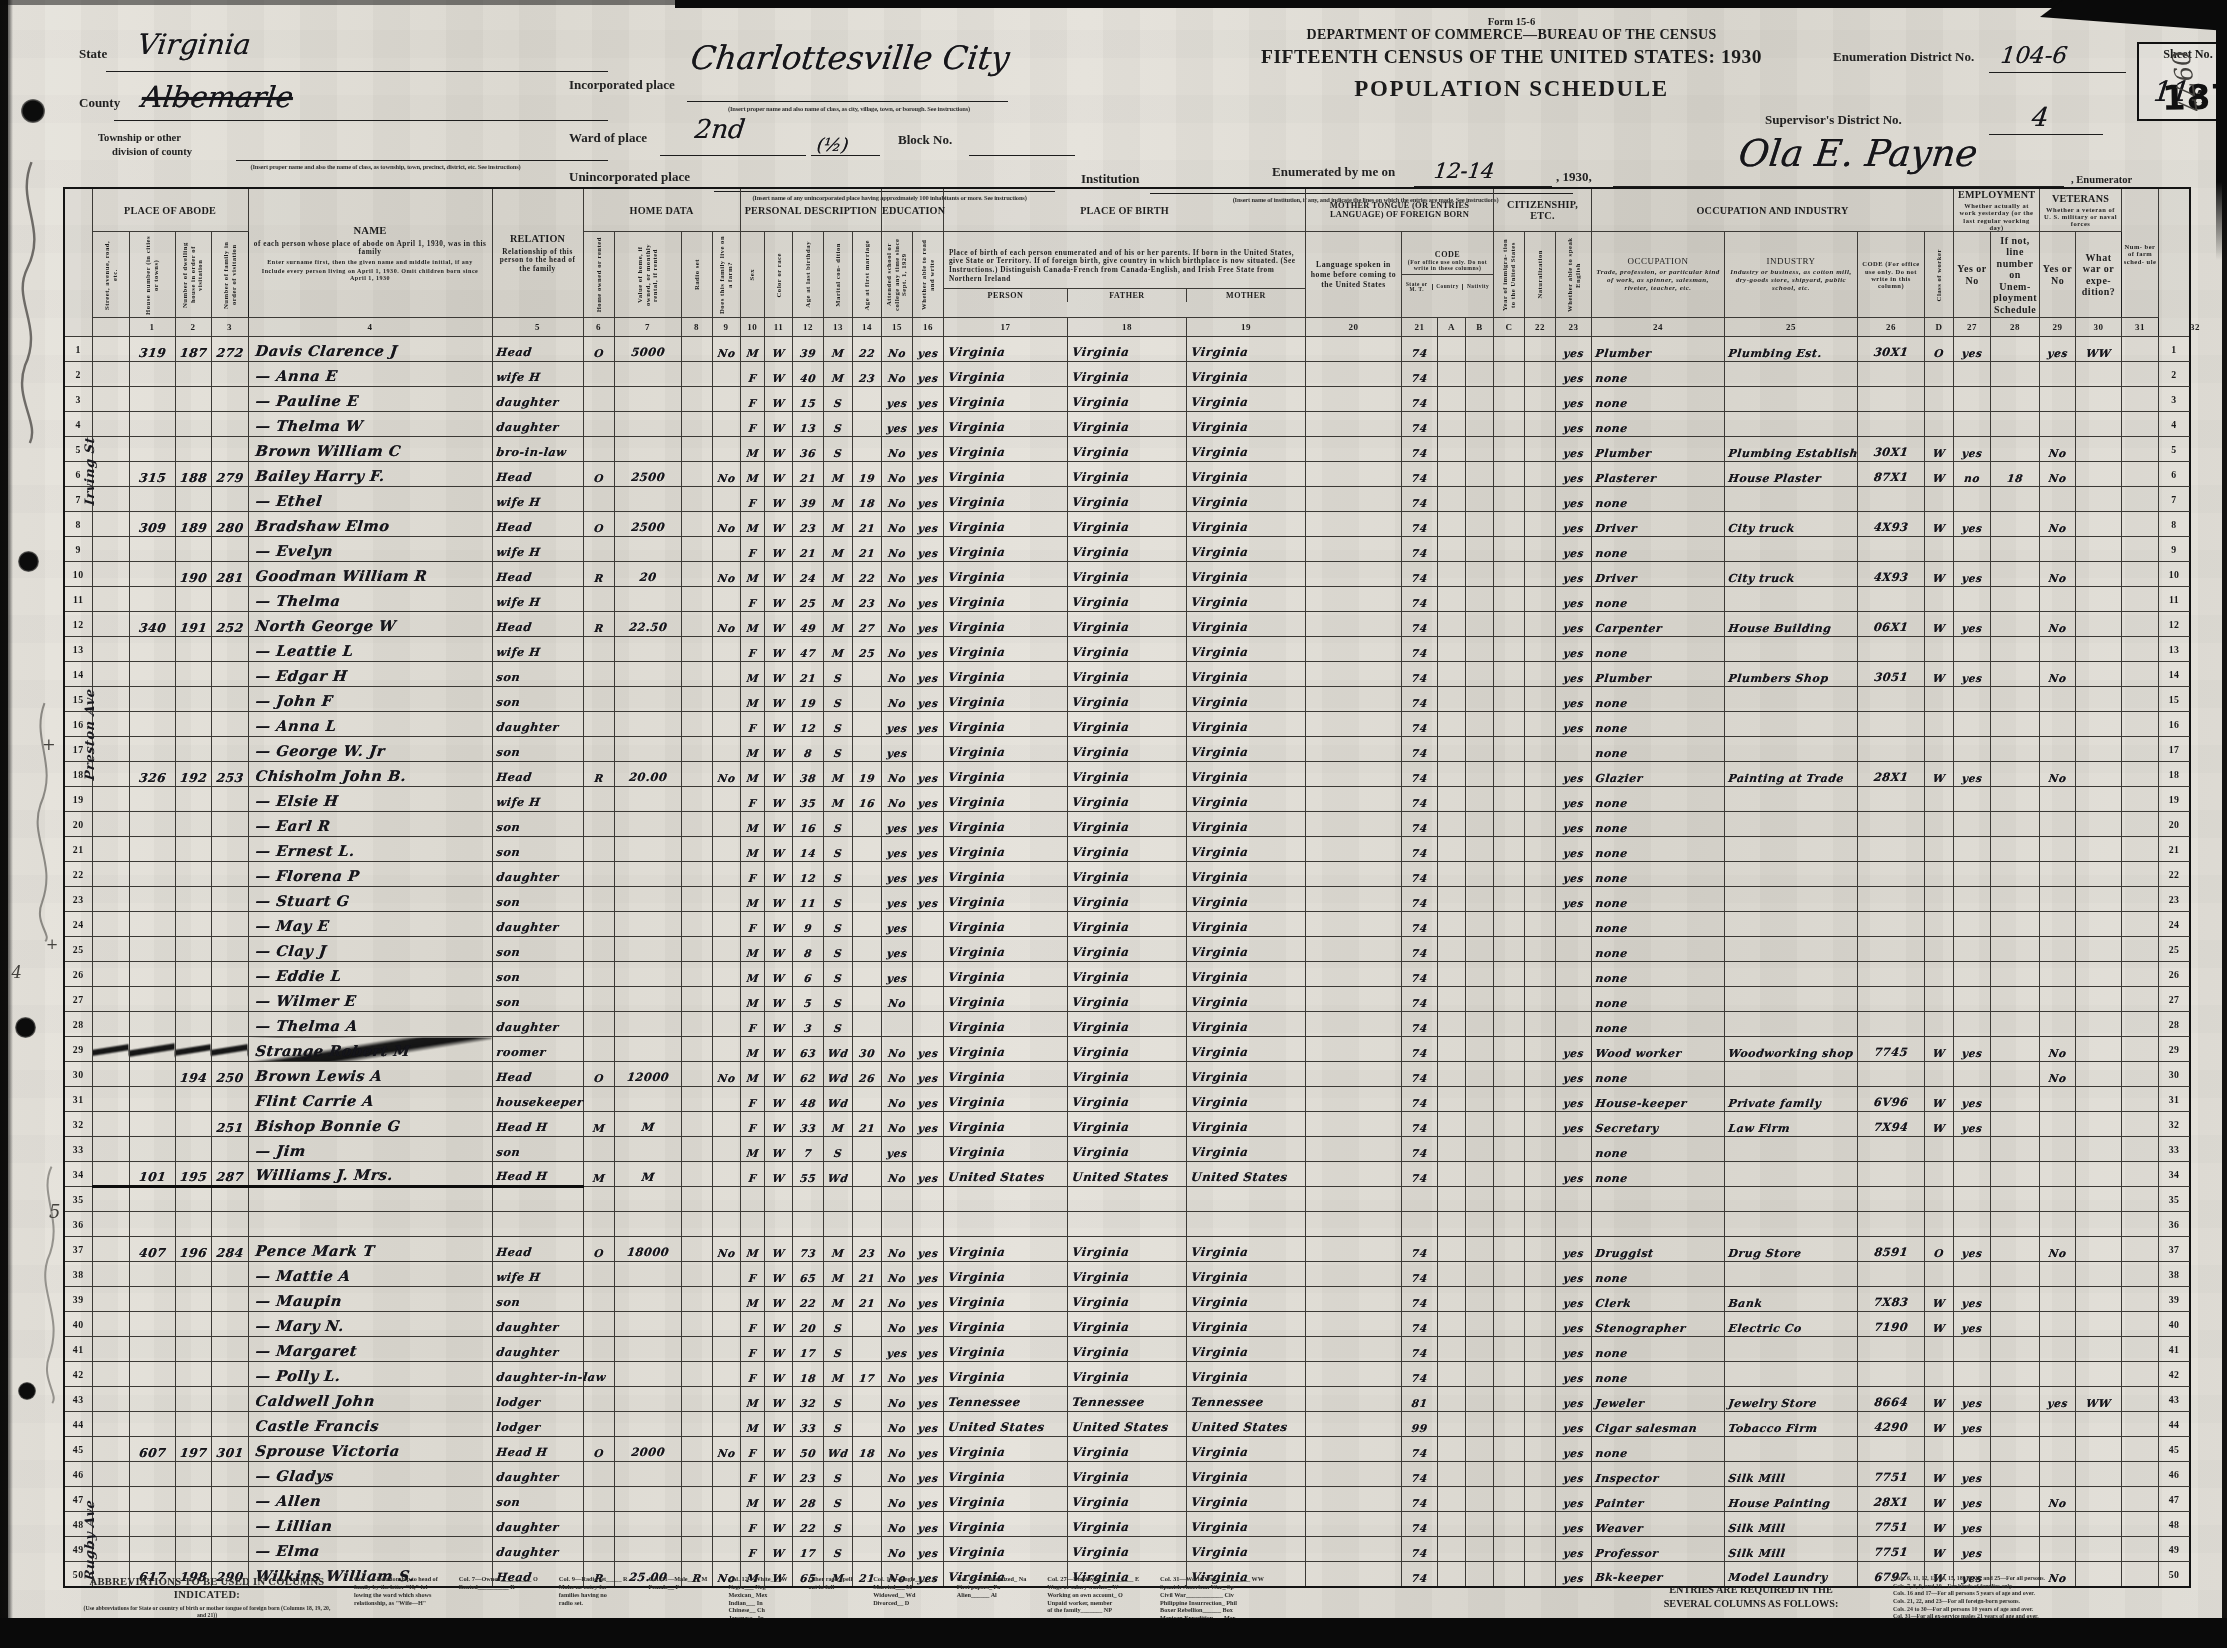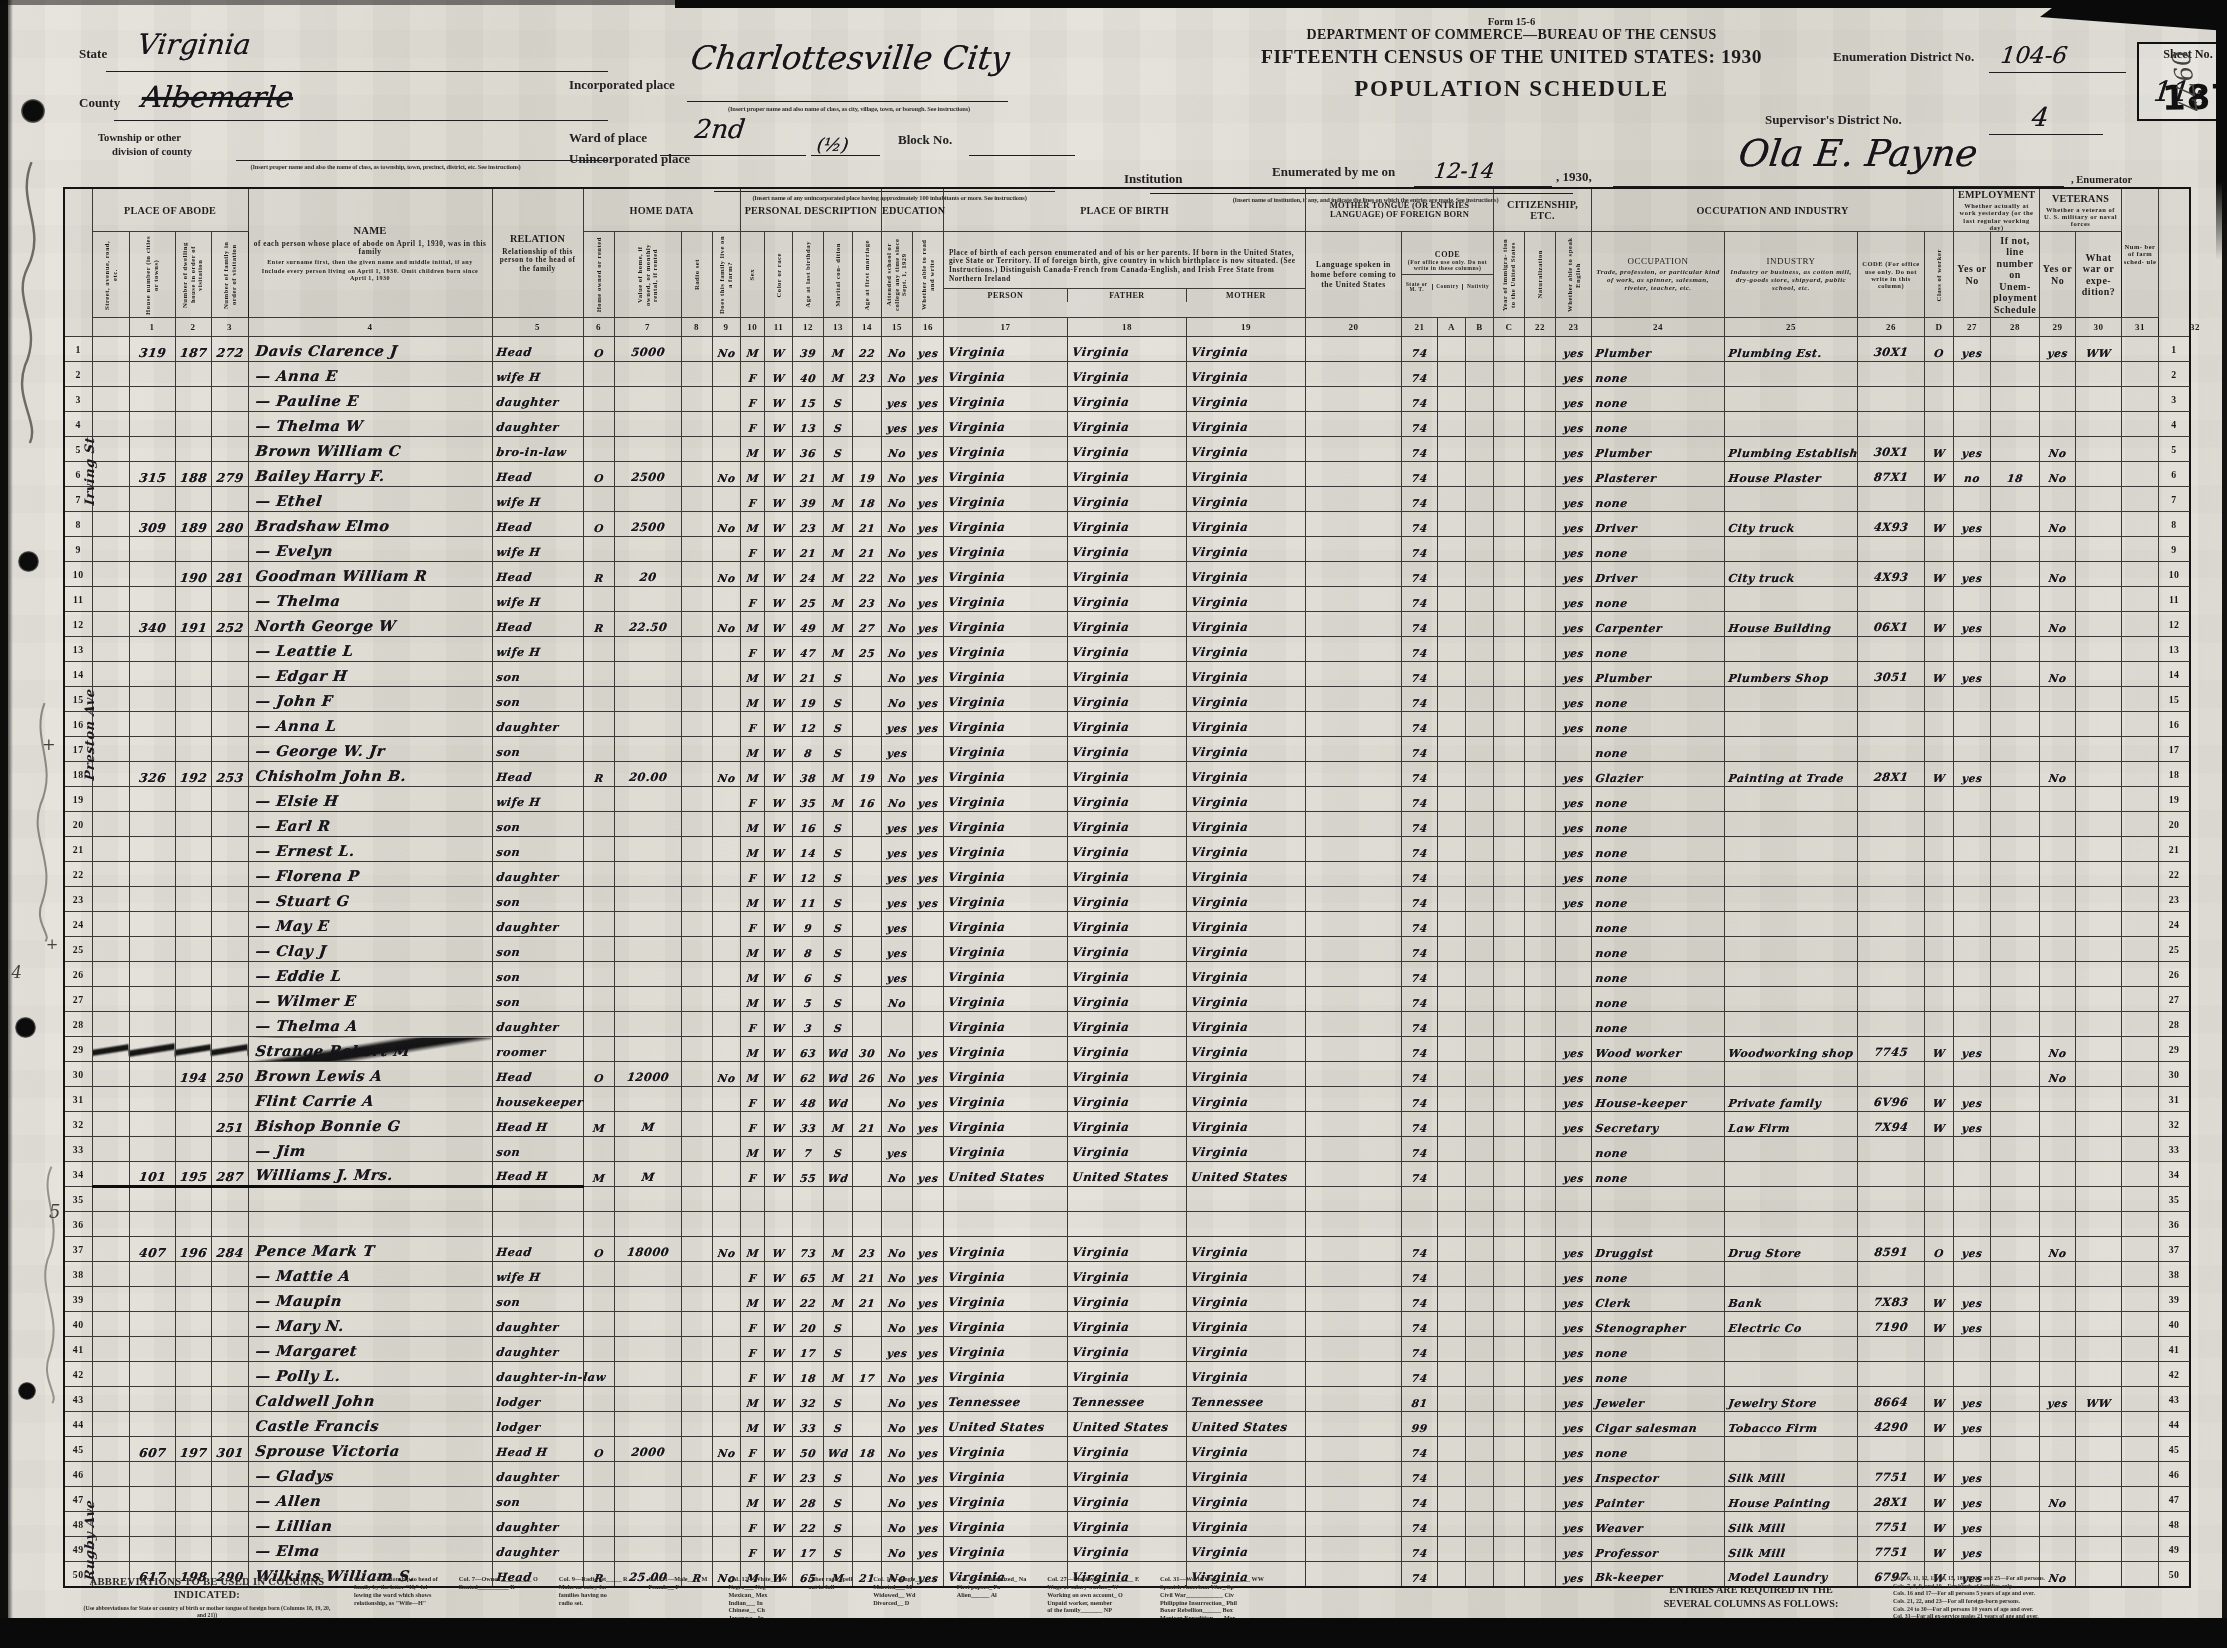--- a/index.html
+++ b/index.html
@@ -124,25 +124,25 @@
   <div class="note" style="left:670px;top:105px;width:358px;text-align:center">(Insert proper name and also name of class, as city, village, town, or borough.  See instructions)</div>
 
   <div class="lbl" style="left:569px;top:130px">Ward of place</div>
   <div class="uline" style="left:660px;top:154px;width:146px"></div>
   <div class="hand" style="left:695px;top:114px;font-size:26px">2nd</div>
   <div class="hand" style="left:817px;top:134px;font-size:18px">(½)</div>
   <div class="uline" style="left:811px;top:154px;width:69px"></div>
   <div class="lbl" style="left:898px;top:132px">Block No.</div>
   <div class="uline" style="left:969px;top:154px;width:106px"></div>
 
-  <div class="lbl" style="left:569px;top:151px">Unincorporated place</div>
+  <div class="lbl" style="left:569px;top:169px">Unincorporated place</div>
   <div class="uline" style="left:714px;top:190px;width:341px"></div>
   <div class="note" style="left:715px;top:194px;width:349px;text-align:center">(Insert name of any unincorporated place having approximately 100 inhabitants or more.  See instructions)</div>
 
-  <div class="lbl" style="left:1124px;top:171px">Institution</div>
+  <div class="lbl" style="left:1081px;top:171px">Institution</div>
   <div class="uline" style="left:1150px;top:192px;width:423px"></div>
   <div class="note" style="left:1154px;top:196px;width:423px;text-align:center">(Insert name of institution, if any, and indicate the lines on which the entries are made.  See instructions)</div>
 
   <div class="abs" style="left:1170px;top:16.3px;width:683px;text-align:center">
     <div class="formno">Form 15-6</div>
     <div class="dept">DEPARTMENT OF COMMERCE—BUREAU OF THE CENSUS</div>
     <div class="census">FIFTEENTH CENSUS OF THE UNITED STATES: 1930</div>
     <div class="sched">POPULATION SCHEDULE</div>
   </div>
 

